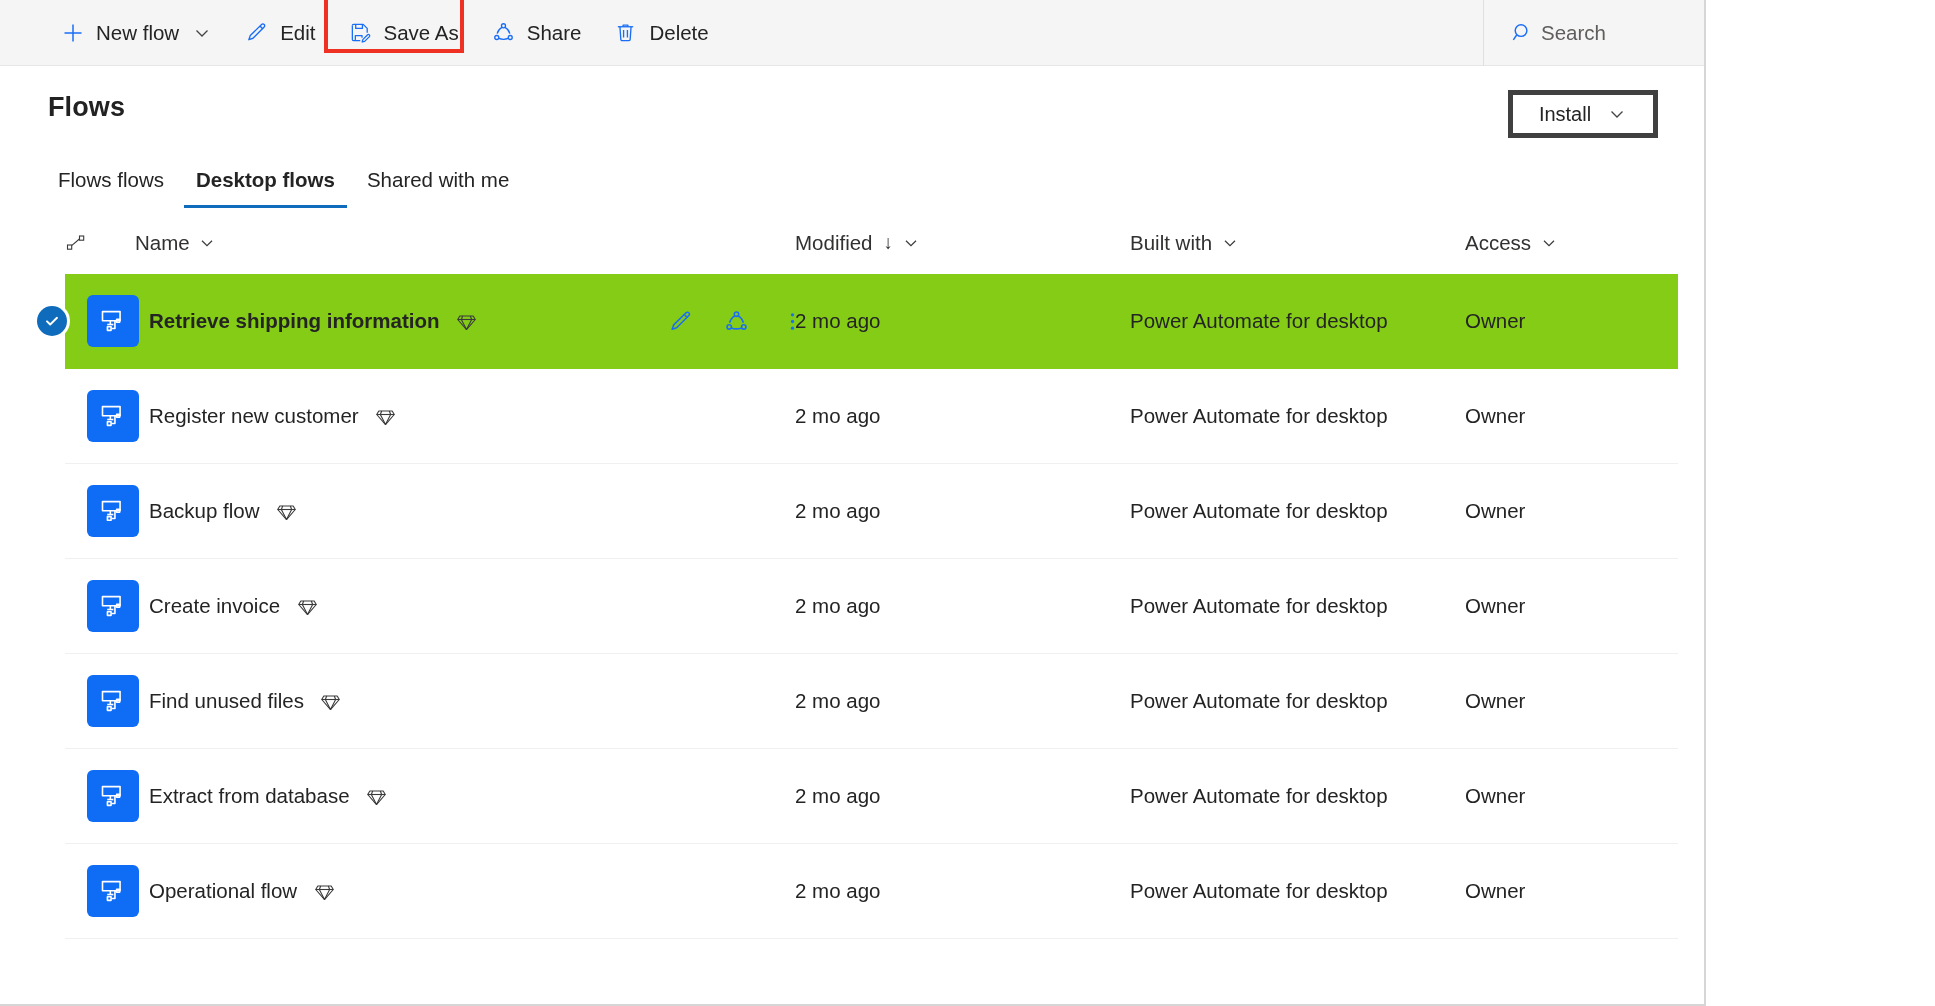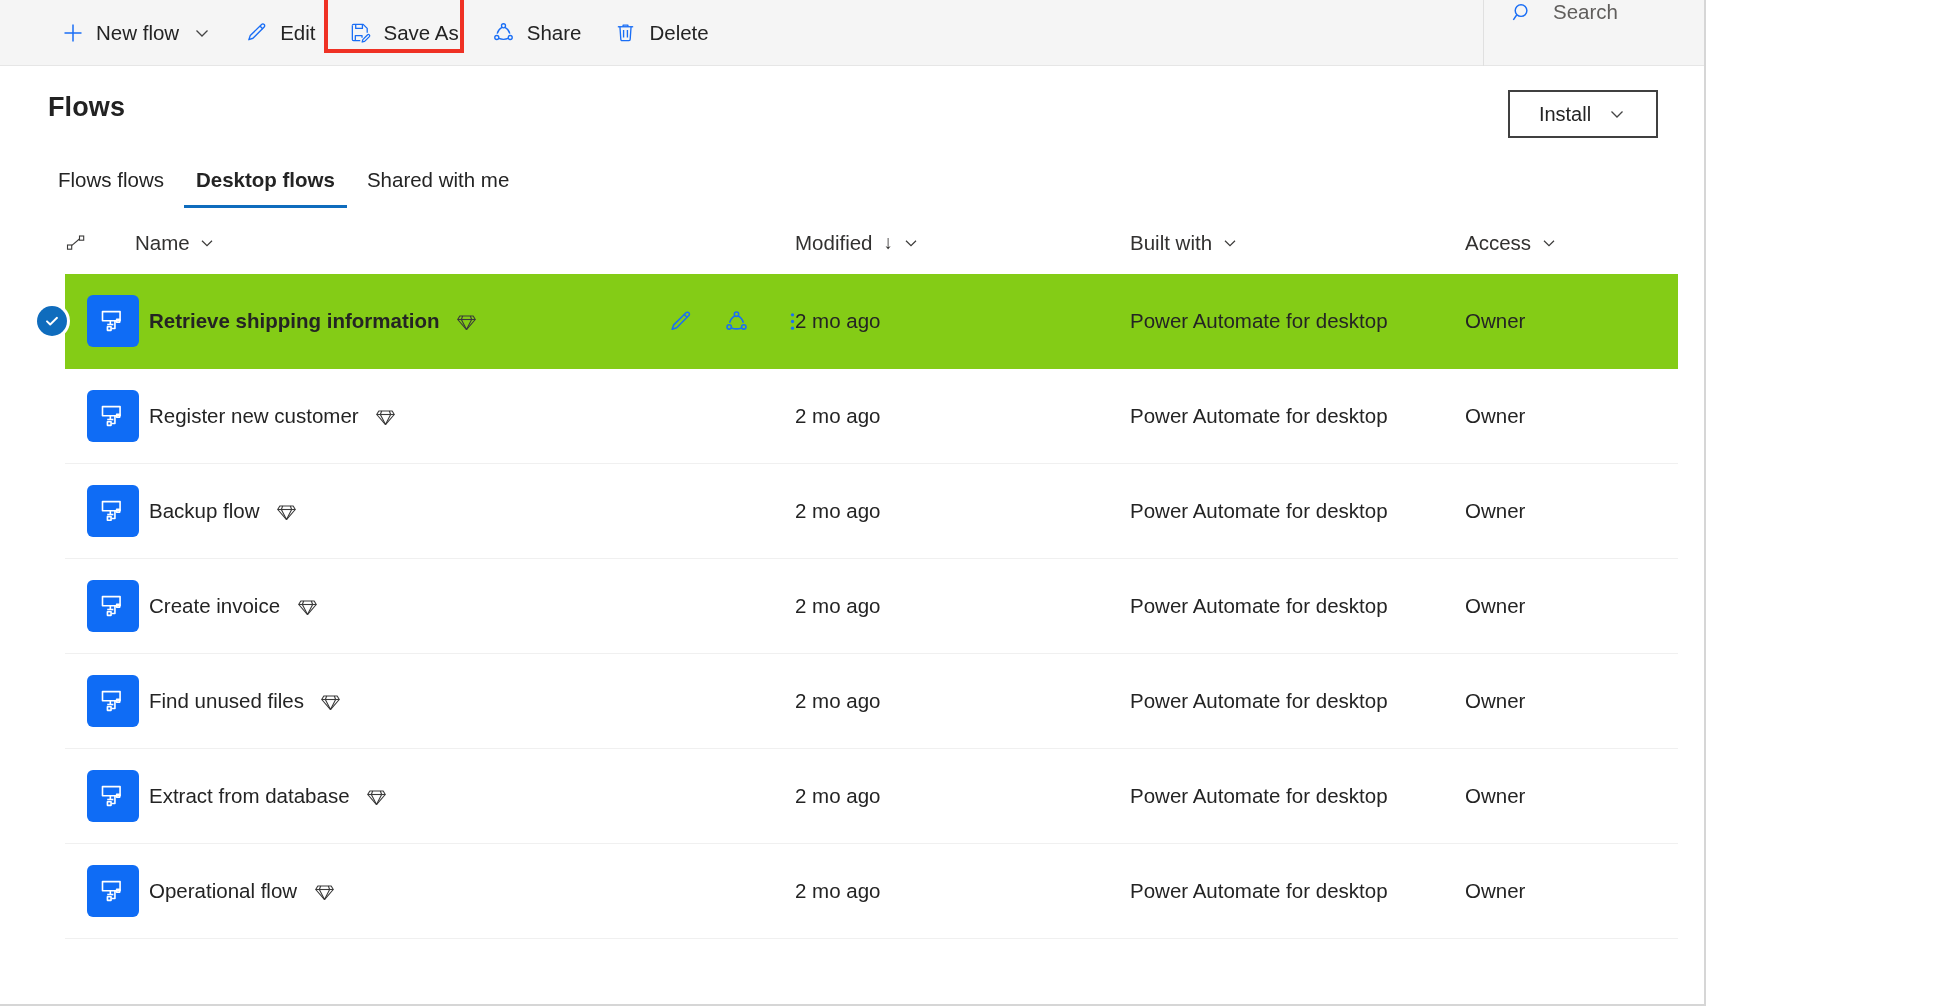--- a/index.html
+++ b/index.html
@@ -76,21 +76,22 @@
 
   .cmd-spacer { flex: 1 1 auto; }
   .cmd-divider {
     width: 1px;
     height: 66px;
     background: #e0e0e0;
     flex: 0 0 auto;
   }
   .search-area {
     display: flex;
-    gap: 18px;
+    align-items: center;
+    gap: 6px;
     height: 66px;
     padding: 0 28px 0 26px;
     min-width: 220px;
     cursor: text;
   }
   .search-text {
     font-size: 20.5px;
     color: #605e5c;
   }
 
@@ -105,21 +106,21 @@
     left: 48px; top: 26px;
     font-size: 27px;
     font-weight: 600;
     color: #222;
     letter-spacing: 0.1px;
   }
   .install-btn {
     position: absolute;
     right: 46px; top: 24px;
     width: 150px; height: 48px;
-    border: 2px solid #404040;
+    border: 5px solid #404040;
     background: #ffffff;
     display: flex;
     align-items: center;
     justify-content: center;
     gap: 14px;
     font-size: 20px;
     color: #242424;
     cursor: pointer;
     font-family: "Liberation Sans", sans-serif;
   }

